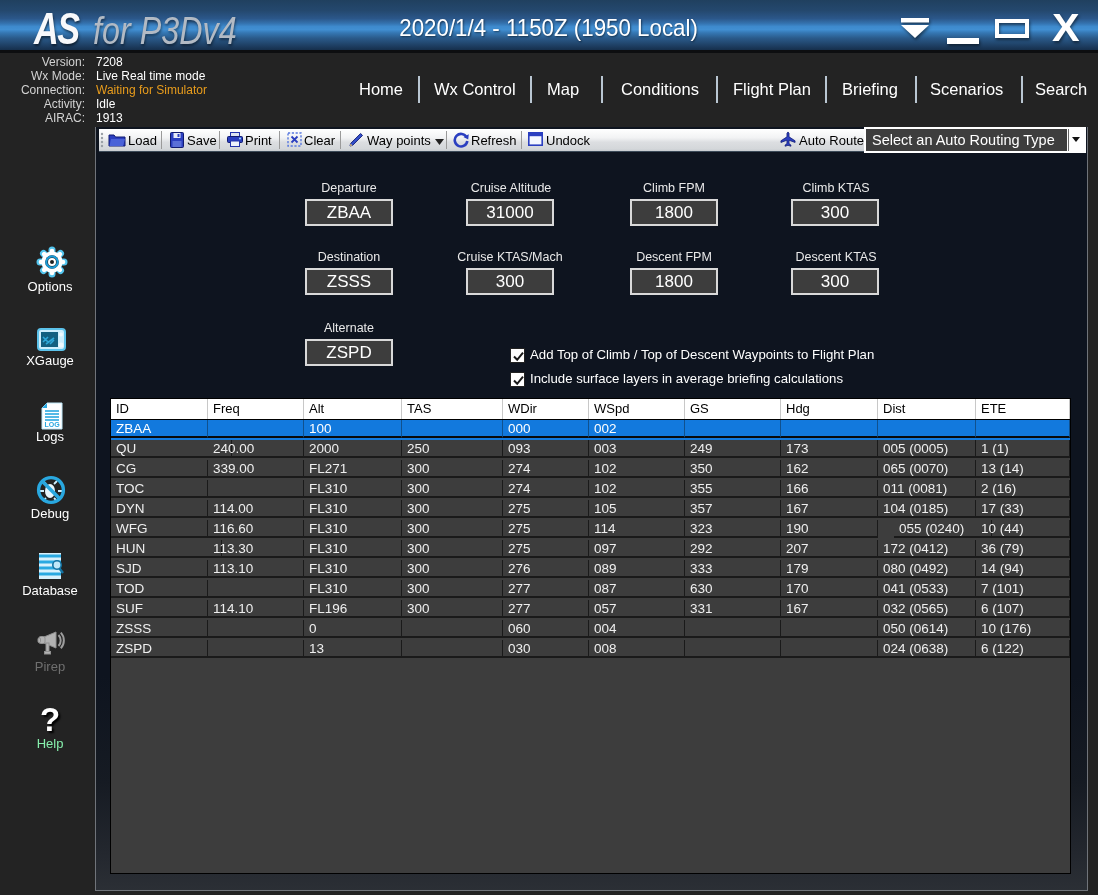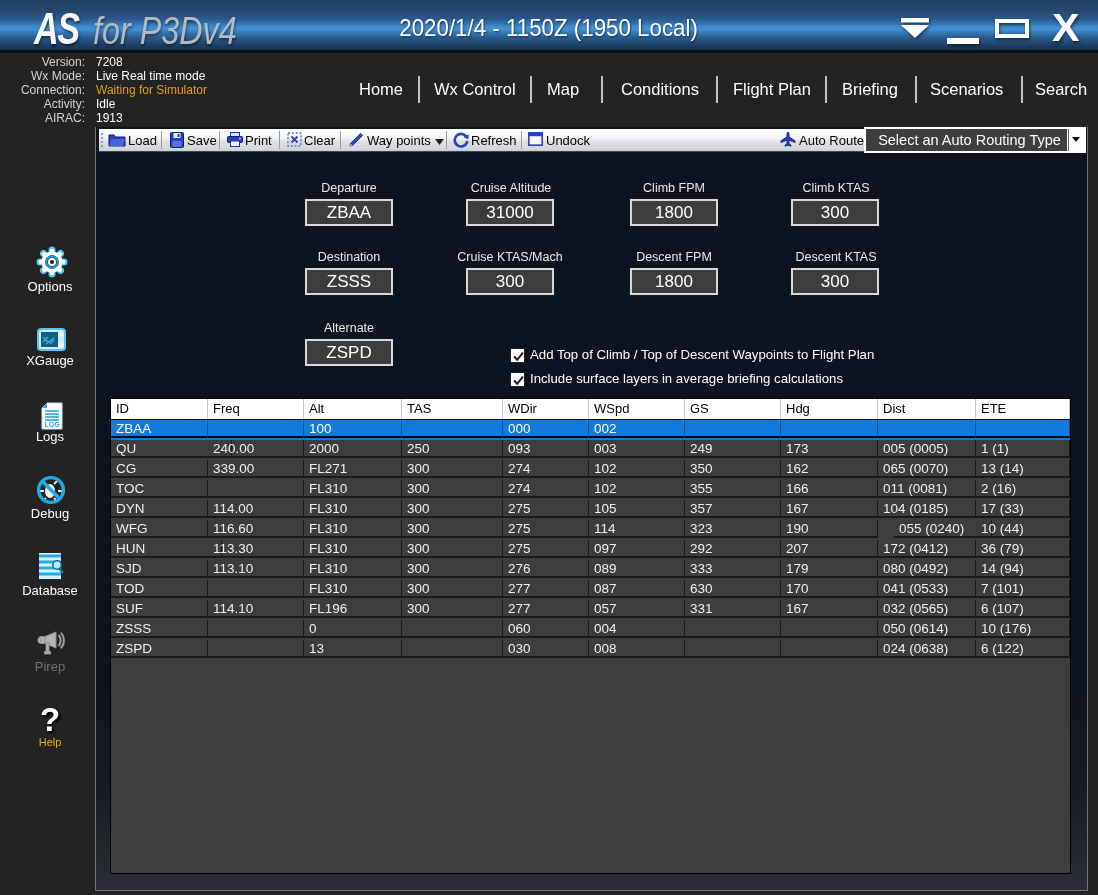--- a/index.html
+++ b/index.html
@@ -41,21 +41,21 @@
   #toolbar { left:99px; top:129px; width:987px; height:23px;
     background:linear-gradient(180deg,#ffffff 0%,#f2f3f4 40%,#dcdee1 60%,#d4d7da 90%,#c8ccd0 100%);
     border-bottom:1px solid #3c4a58; }
   .tbtext { position:absolute; top:133px; font-size:13px; color:#000; }
   .tbsep { position:absolute; top:131px; width:1px; height:18px; background:#9a9a9a; }
   .tbico { position:absolute; top:132px; }
 
   
   #ddwrap { left:864px; top:127px; width:222px; height:26px; background:#ffffff; padding:2px; }
   #ddin { position:absolute; left:2px; top:2px; width:201px; height:22px; background:#3e3e3e;
-    color:#fff; font-size:14.5px; line-height:22px; padding-left:6px;text-align:center; }
+    color:#fff; font-size:14.5px; line-height:22px; padding-left:6px; }
   #ddbtn { position:absolute; right:2px; top:2px; width:16px; height:22px; background:#ffffff;
     border-left:1px solid #666; }
   #ddbtn span { position:absolute; left:3px; top:8px; width:0; height:0;
     border-left:4.5px solid transparent; border-right:4.5px solid transparent; border-top:5.5px solid #111; }
 
   
   .flabel { position:absolute; font-size:12.5px; color:#e9e9e9; text-align:center; width:120px; }
   .finput { position:absolute; width:88px; height:27px; background:#3d3d3d;
     border:2px solid #d9d9d9; color:#fff; font-size:17px; line-height:23px; text-align:center; }
   .cb { position:absolute; width:15px; height:15px; background:#fff; border:1px solid #222; }
@@ -200,21 +200,21 @@
       <rect x="3" y="7.5" width="6" height="7" rx="1.5"></rect>
       <rect x="2" y="9" width="2.5" height="4.5" rx="1"></rect>
       <rect x="10" y="14" width="3" height="9"></rect>
       <rect x="8.5" y="22.5" width="6" height="2.5"></rect>
     </g>
     <path d="M22.5 6 a8 8 0 0 1 0 11 M24.8 3.6 a11.5 11.5 0 0 1 0 15.6" stroke="#9c9c9c" stroke-width="2" fill="none"></path>
   </svg>
   <div class="abs" style="left:0;top:659px;width:100px;text-align:center;font-size:13px;color:#6f6f6f">Pirep</div>
 
   <div class="abs" style="left:0;top:701px;width:100px;text-align:center;font-size:33px;font-weight:bold;color:#fff;text-shadow:2px 2px 2px #000">?</div>
-  <div class="abs" style="left:0;top:736px;width:100px;text-align:center;font-size:11px;color:#eab308">Help</div>
+  <div class="abs" style="left:0;top:736px;width:100px;text-align:center;font-size:13px;color:#86efac">Help</div>
 
   <div id="content" class="abs"></div>
   <div id="toolbar" class="abs"></div>
   <div id="toolbaritems">
 
     <svg class="abs" style="left:100px;top:132px" width="4" height="17" viewBox="0 0 4 17">
       <g fill="#9aa0a6">
           <circle cx="2" cy="2" r="1.2"></circle>
           <circle cx="2" cy="6" r="1.2"></circle>
           <circle cx="2" cy="10" r="1.2"></circle>

